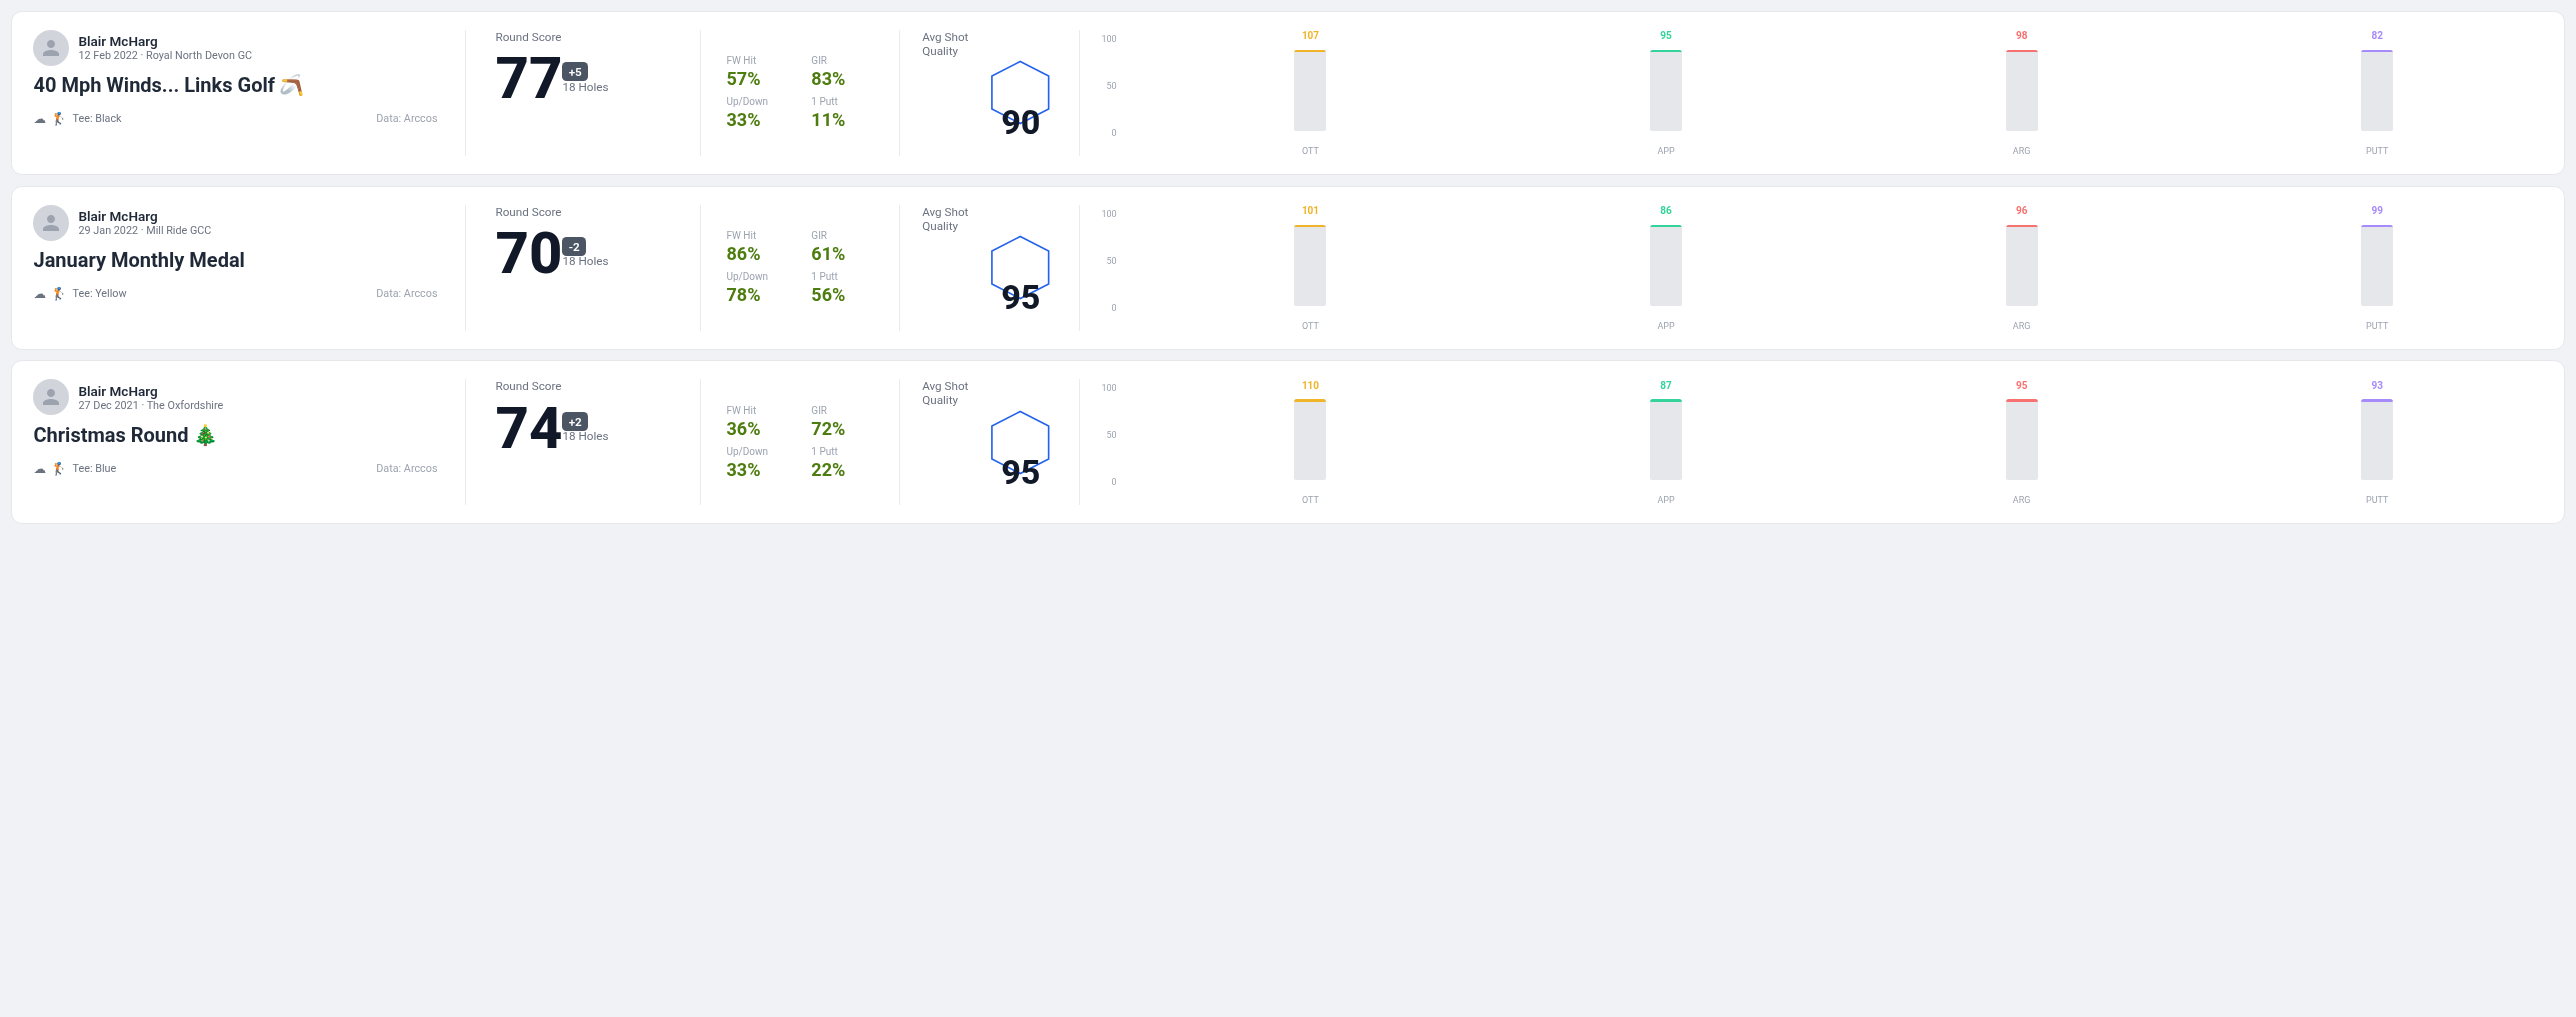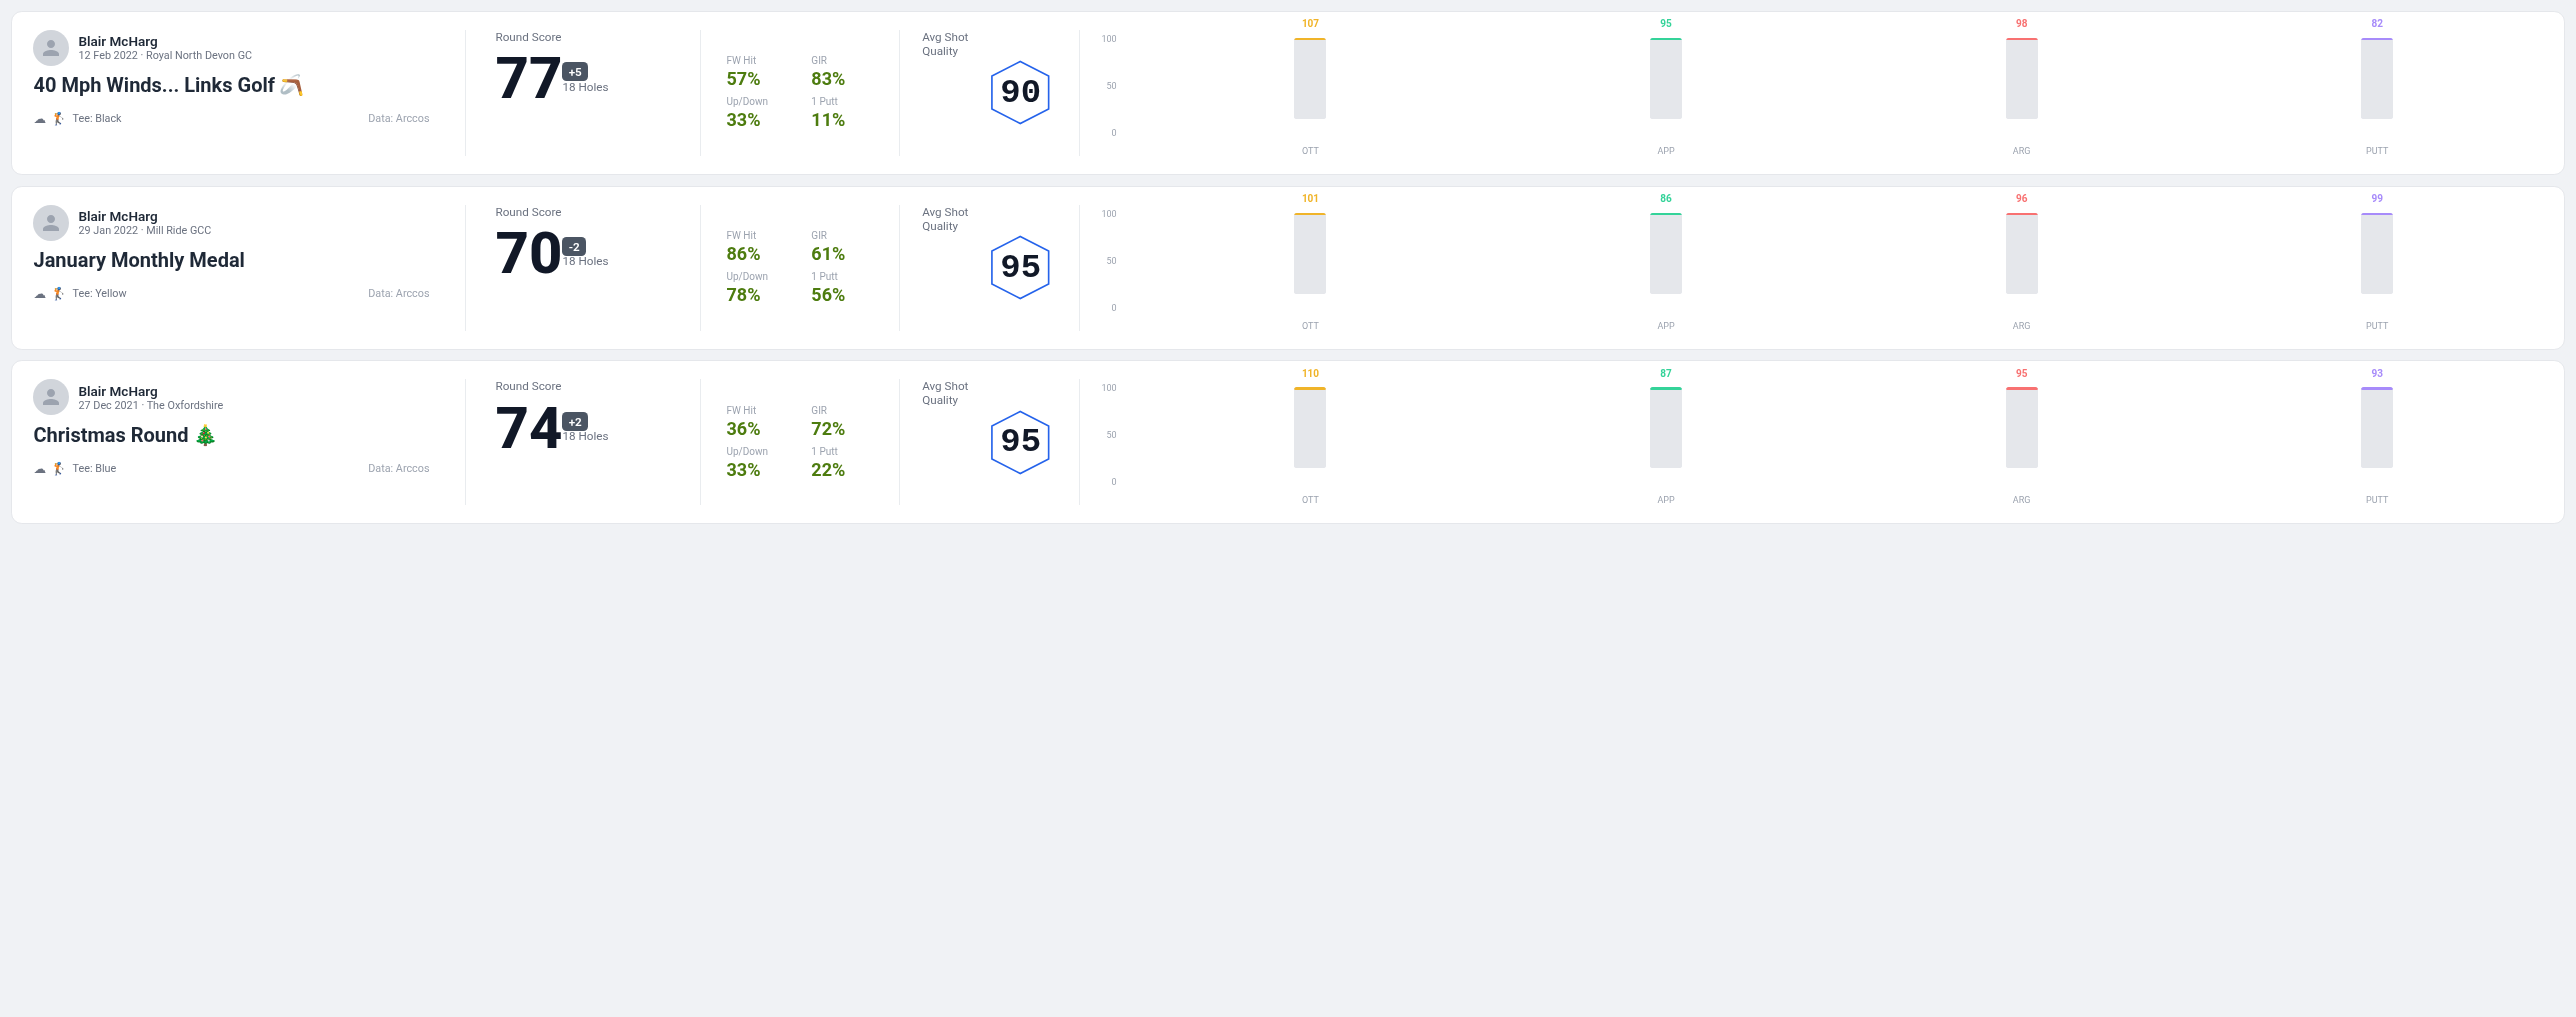--- a/index.html
+++ b/index.html
@@ -14,21 +14,21 @@
       border-radius: 10.8px;
       border: 0.9px solid #e5e7eb;
       margin-bottom: 10.8px;
       padding: 18px 21.7px;
       display: flex;
       align-items: stretch;
       gap: 0;
     }
     .left-section {
       flex: 0 0 433px;
-      padding-right: 36px;
+      padding-right: 28px;
       border-right: 0.9px solid #e9ecef;
     }
     .user-row {
       display: flex;
       align-items: center;
       gap: 9px;
       margin-bottom: 7.2px;
     }
     .avatar {
       width: 36px;
@@ -145,23 +145,22 @@
       font-size: 11.7px;
       color: #6b7280;
       margin-bottom: 7.2px;
       align-self: flex-start;
     }
     .hexagon-container {
       position: relative;
       width: 99px;
       height: 99px;
       display: flex;
-      align-items: center;
+      align-items: flex-end;
       justify-content: center;
-      font-family: Liberation Mono, monospace;
     }
     .hexagon-svg {
       position: absolute;
       top: 0; left: 0;
       width: 100%;
       height: 100%;
     }
     .quality-score {
       font-size: 34px;
       font-weight: 800;
@@ -227,21 +226,21 @@
       position: absolute;
       top: 0;
       left: 0;
       right: 0;
       height: 2.7px;
       border-radius: 1.8px;
     }
     .bar-label {
       font-size: 9px;
       color: #9ca3af;
-      margin-top: 20px;
+      margin-top: 8px;
     }
     .icon-weather {
       display: inline-block;
       font-size: 12.6px;
     }
   </style>
 </head>
 <body>
 
 <div id="app">

